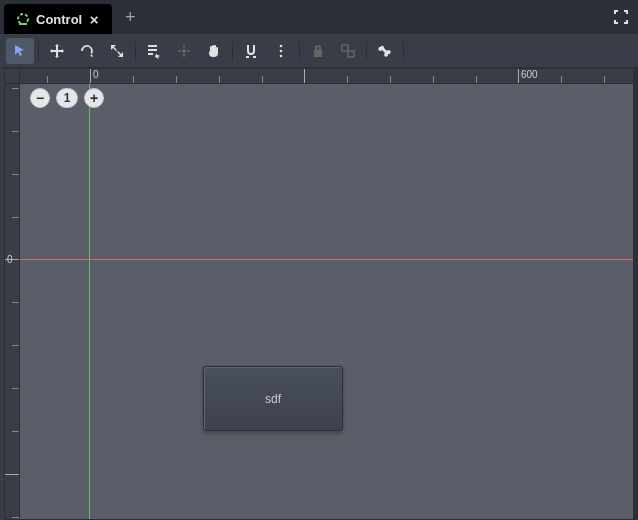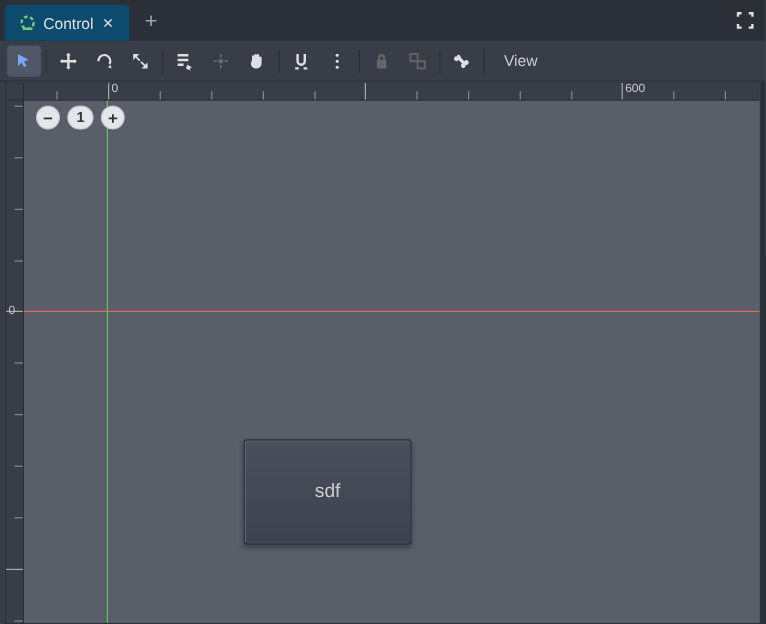--- a/index.html
+++ b/index.html
@@ -27,22 +27,23 @@
       align-items: center;
       gap: 6px;
       height: 30px;
       padding: 0 12px;
       margin-top: 4px;
       border-radius: 4px 4px 0 0;
       color: #9fa5ad;
       cursor: pointer;
     }
     .tab.active {
-      background: #0c4a6e;
+      background: #000000;
       color: #e0e0e0;
+      font-weight: bold;
     }
     .tab-close {
       width: 12px;
       height: 12px;
       display: flex;
       align-items: center;
       justify-content: center;
       font-size: 15px;
       line-height: 1;
       color: #e0e0e0;
@@ -238,29 +239,29 @@
       font-weight: bold;
       font-size: 12px;
       border: 1px solid #c4c6ca;
       cursor: pointer;
     }
     .node-button {
       position: absolute;
       left: 183px;
       top: 282px;
       width: 140px;
-      height: 88px;
+      height: 65px;
       background: linear-gradient(to bottom, #4a4f5c, #3d424e);
       border: 1px solid #2b2f37;
       border-radius: 3px;
       color: #ccc;
       display: flex;
       align-items: center;
       justify-content: center;
-      font-size: 16px;
+      font-size: 12px;
       box-shadow: 0 2px 4px rgba(0,0,0,.3), 1px 1px 0 #606672 inset;
     }
     .scrollbar-v {
       position: absolute;
       right: 0;
       top: 68px;
       width: 4px;
       bottom: 0;
       background: #2b2f37;
     }
@@ -350,23 +351,20 @@
       <rect x="8" y="8" width="6" height="6" fill="none" stroke="#666" stroke-width="1.5"></rect>
     </svg>
   </div>
   <div class="tool-sep"></div>
   <div class="tool-btn">
     <svg width="16" height="16" viewBox="0 0 16 16">
       <path d="M4 3a2 2 0 0 1 3 2l3 3a2 2 0 1 1 1 3 2 2 0 1 1-3-1L5 7a2 2 0 1 1-1-3 2 2 0 0 1 0-1z" fill="#e0e0e0"></path>
     </svg>
   </div>
   <div class="tool-sep"></div>
-  <div class="view-btn">
-    <span>View</span>
-  </div>
 </div>
 
 <div class="viewport-wrap">
   <div class="ruler-corner"></div>
   <div class="ruler-h" id="ruler-h">
       <div class="tick" style="left: 27px;"></div>
       <div class="tick major" style="left: 70px;"></div>
       <div class="tick" style="left: 113px;"></div>
       <div class="tick" style="left: 156px;"></div>
       <div class="tick" style="left: 199px;"></div>

